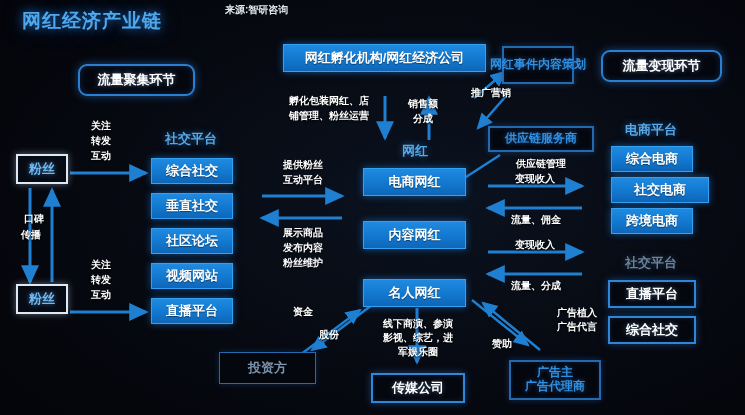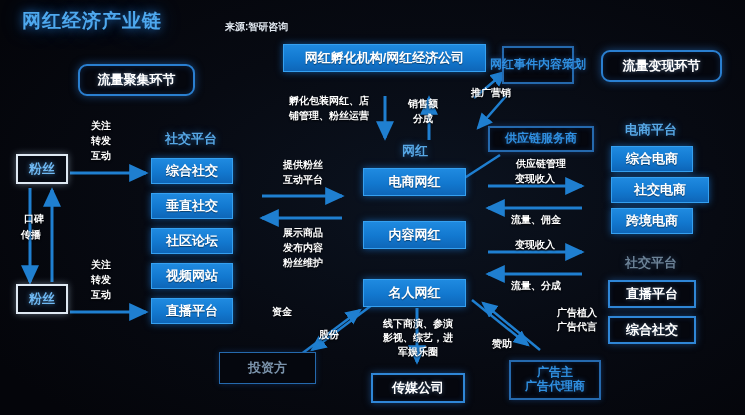--- a/index.html
+++ b/index.html
@@ -19,21 +19,21 @@
 
   
   #title{
     left:22px;top:8px;
     font-size:19px;font-weight:bold;letter-spacing:1px;
     color:#4ea8ee;
     text-shadow:0 0 10px rgba(40,130,220,.75), 0 0 22px rgba(30,110,200,.45);
     white-space:nowrap;
   }
   #source{
-    left:225px;top:20px;
+    left:225px;top:3px;
     font-size:10px;font-weight:bold;color:#dfe6ee;white-space:nowrap;
   }
 
   
   .pill{
     border:2px solid #2a7fd0;border-radius:9px;
     background:#05070e;
     color:#ffffff;font-weight:bold;font-size:13px;
     display:flex;align-items:center;justify-content:center;
     box-shadow:0 0 8px rgba(40,120,210,.55), inset 0 0 6px rgba(30,90,170,.35);
@@ -205,21 +205,21 @@
   <div class="abs grp" style="left:608px;top:121px;width:86px;">电商平台</div>
   <div class="abs bx bx-solid" style="left:611px;top:146px;width:82px;height:26px;">综合电商</div>
   <div class="abs bx bx-solid" style="left:611px;top:177px;width:98px;height:26px;">社交电商</div>
   <div class="abs bx bx-solid" style="left:611px;top:208px;width:82px;height:26px;">跨境电商</div>
 
   <div class="abs grp grp-dim" style="left:608px;top:254px;width:86px;">社交平台</div>
   <div class="abs bx bx-outline-w" style="left:608px;top:280px;width:88px;height:28px;">直播平台</div>
   <div class="abs bx bx-outline-w" style="left:608px;top:316px;width:88px;height:28px;">综合社交</div>
 
   <div class="abs bx bx-outline-m" style="left:219px;top:352px;width:97px;height:32px;">投资方</div>
-  <div class="abs lbl" style="left:263px;top:305px;width:38px;">资金</div>
+  <div class="abs lbl" style="left:284px;top:305px;width:38px;">资金</div>
   <div class="abs lbl" style="left:310px;top:328px;width:38px;">股份</div>
 
   <div class="abs lbl" style="left:366px;top:317px;width:104px;">线下商演、参演</div>
   <div class="abs lbl" style="left:366px;top:331px;width:104px;">影视、综艺，进</div>
   <div class="abs lbl" style="left:366px;top:345px;width:104px;">军娱乐圈</div>
   <div class="abs bx bx-outline-w" style="left:371px;top:373px;width:94px;height:30px;">传媒公司</div>
 
   <div class="abs lbl" style="left:540px;top:306px;width:74px;">广告植入</div>
   <div class="abs lbl" style="left:540px;top:320px;width:74px;">广告代言</div>
   <div class="abs lbl" style="left:483px;top:337px;width:38px;">赞助</div>

